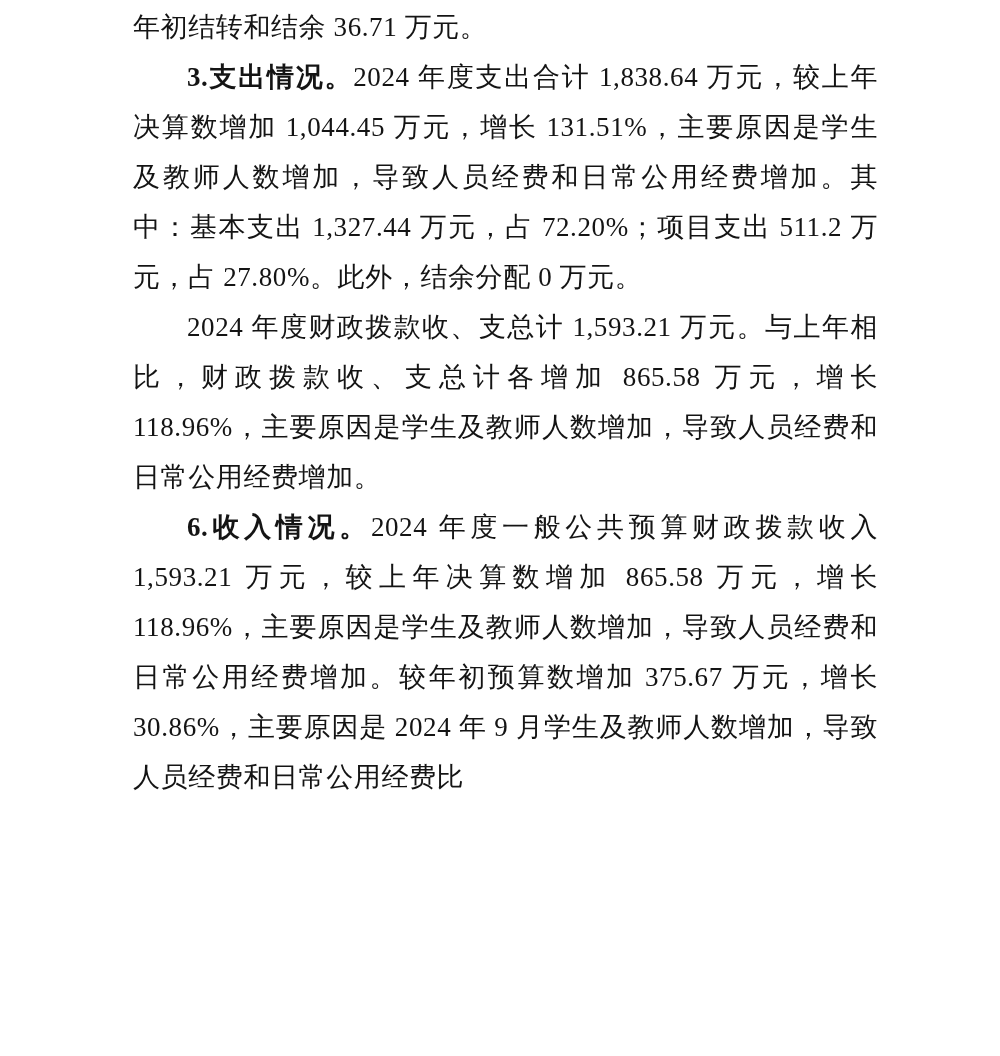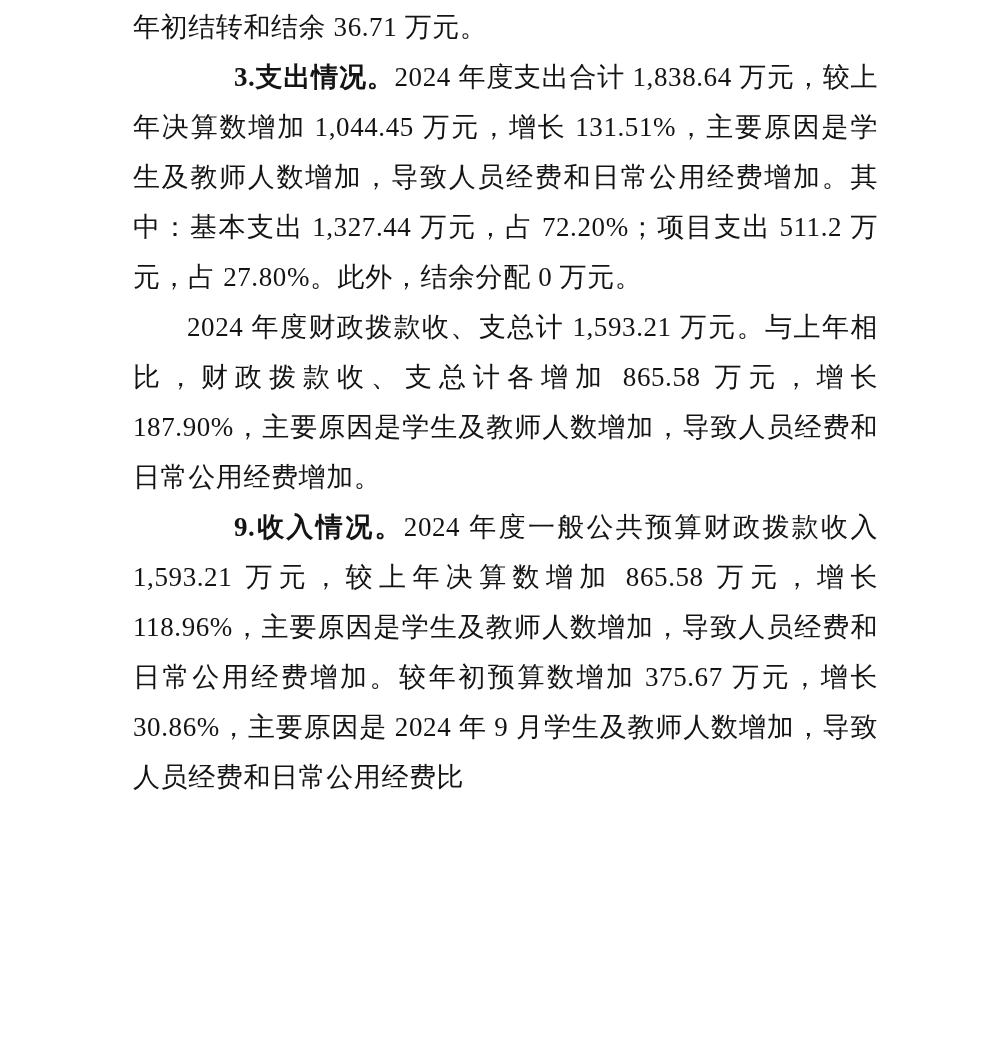--- a/index.html
+++ b/index.html
@@ -25,32 +25,31 @@
     color: #141414;
     text-align: justify;
     text-justify: inter-ideograph;
     text-indent: 2em;
   }
   .para.no-indent {
     text-indent: 0;
   }
   .run-bold {
     font-weight: 700;
-    margin-left: 47px;
   }
 </style>
 </head>
 <body>
 
 <div class="page">
 
   <p class="para no-indent"><span>年初结转和结余 36.71 万元。</span></p>
 
   <p class="para"><span class="run-bold">3.支出情况。</span><span>2024 年度支出合计 1,838.64 万元，较上年决算数增加 1,044.45 万元，增长 131.51%，主要原因是学生及教师人数增加，导致人员经费和日常公用经费增加。其中：基本支出 1,327.44 万元，占 72.20%；项目支出 511.2 万元，占 27.80%。此外，结余分配 0 万元。</span></p>
 
 
 
-  <p class="para"><span>2024 年度财政拨款收、支总计 1,593.21 万元。与上年相比，财政拨款收、支总计各增加 865.58 万元，增长 187.90%，主要原因是学生及教师人数增加，导致人员经费和日常公用经费增加。</span></p>
+  <p class="para"><span>2024 年度财政拨款收、支总计 1,593.21 万元。与上年相比，财政拨款收、支总计各增加 865.58 万元，增长 118.96%，主要原因是学生及教师人数增加，导致人员经费和日常公用经费增加。</span></p>
 
 
-  <p class="para"><span class="run-bold">9.收入情况。</span><span>2024 年度一般公共预算财政拨款收入 1,593.21 万元，较上年决算数增加 865.58 万元，增长 118.96%，主要原因是学生及教师人数增加，导致人员经费和日常公用经费增加。较年初预算数增加 375.67 万元，增长 30.86%，主要原因是 2024 年 9 月学生及教师人数增加，导致人员经费和日常公用经费比</span></p>
+  <p class="para"><span class="run-bold">6.收入情况。</span><span>2024 年度一般公共预算财政拨款收入 1,593.21 万元，较上年决算数增加 865.58 万元，增长 118.96%，主要原因是学生及教师人数增加，导致人员经费和日常公用经费增加。较年初预算数增加 375.67 万元，增长 30.86%，主要原因是 2024 年 9 月学生及教师人数增加，导致人员经费和日常公用经费比</span></p>
 
 </div>
 
 </body></html>

